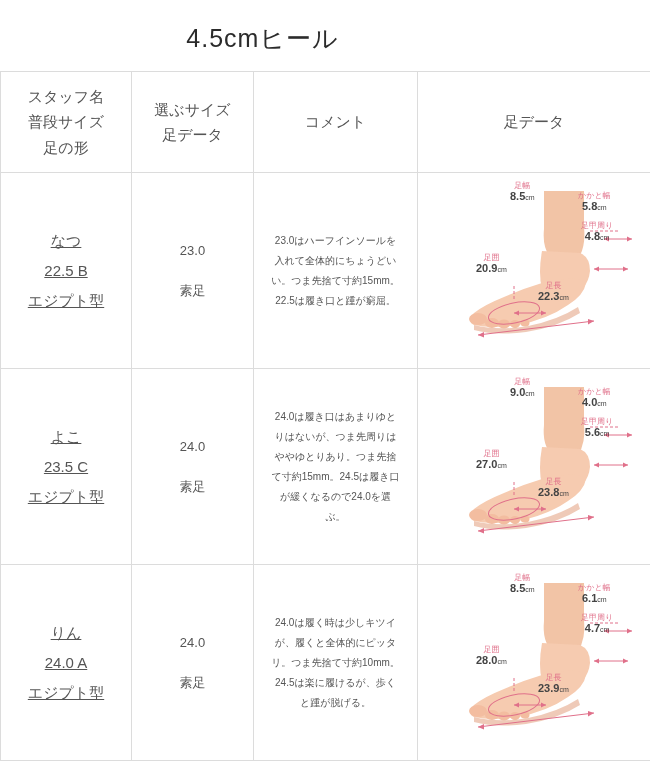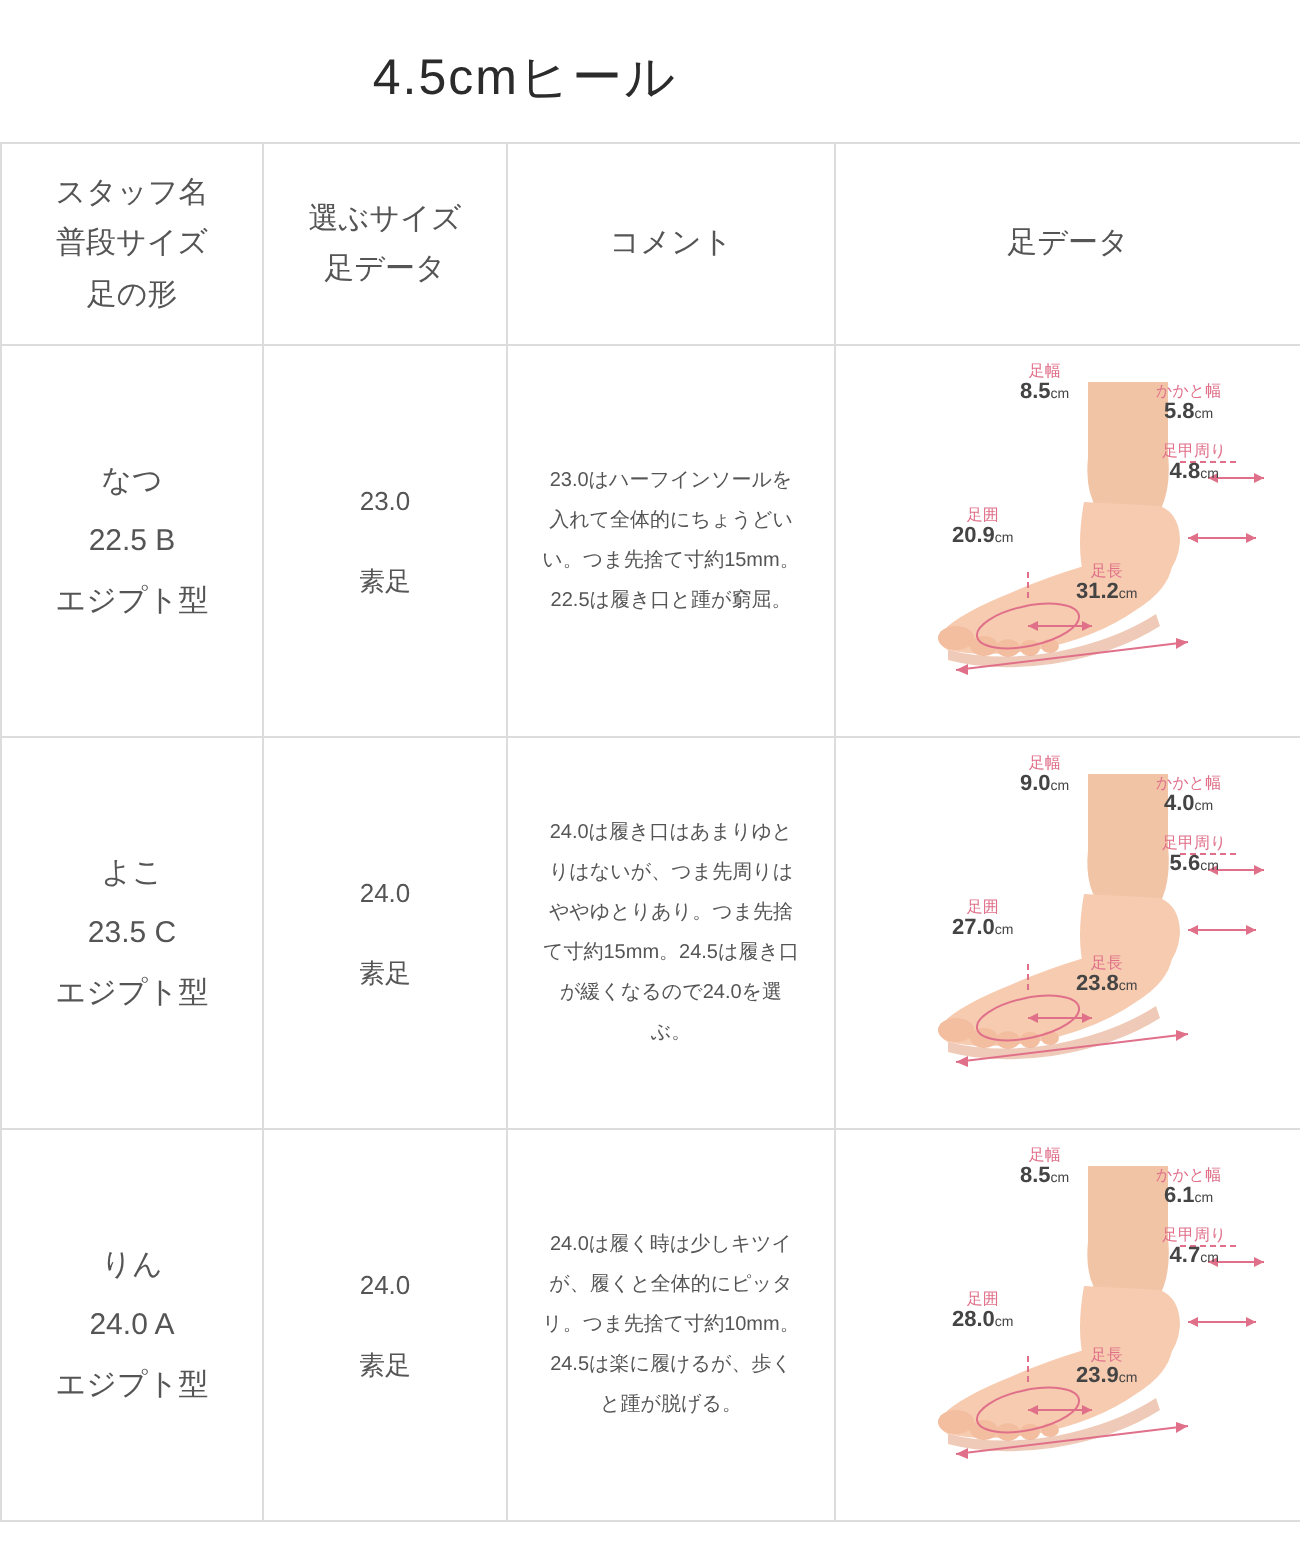--- a/index.html
+++ b/index.html
@@ -49,20 +49,21 @@
     color: #555555;
   }
   col.c-staff { width: 131px; }
   col.c-size  { width: 122px; }
   col.c-comment { width: 164px; }
   col.c-foot  { width: 233px; }
 
   td.staff {
     font-size: 15px;
     line-height: 2.0;
+    text-decoration: underline;
   }
   td.size {
     font-size: 13px;
     line-height: 2.0;
   }
   td.size .gap { display: block; height: 14px; }
   td.comment {
     font-size: 10px;
     line-height: 2.0;
     text-align: left;
@@ -197,21 +198,21 @@
             <div class="m-label" style="left:163px; top:48px;">
               <span>足甲周り</span>
               <span class="v"><span>4.8</span><span class="u">cm</span></span>
             </div>
             <div class="m-label" style="left:58px; top:80px;">
               <span>足囲</span>
               <span class="v"><span>20.9</span><span class="u">cm</span></span>
             </div>
             <div class="m-label" style="left:120px; top:108px;">
               <span>足長</span>
-              <span class="v"><span>31.2</span><span class="u">cm</span></span>
+              <span class="v"><span>22.3</span><span class="u">cm</span></span>
             </div>
           </div>
         </td>
       </tr>
 
       <tr>
         <td class="staff">
           <div>よこ</div>
           <div>23.5 C</div>
           <div>エジプト型</div>

